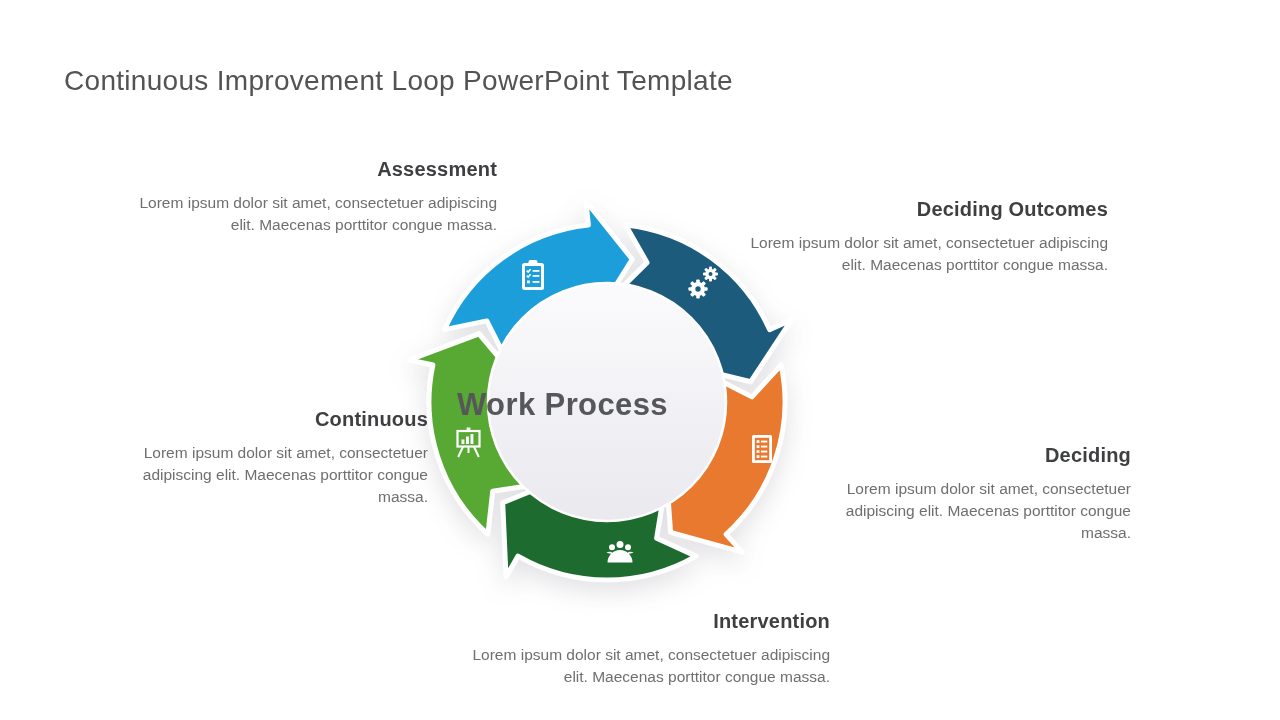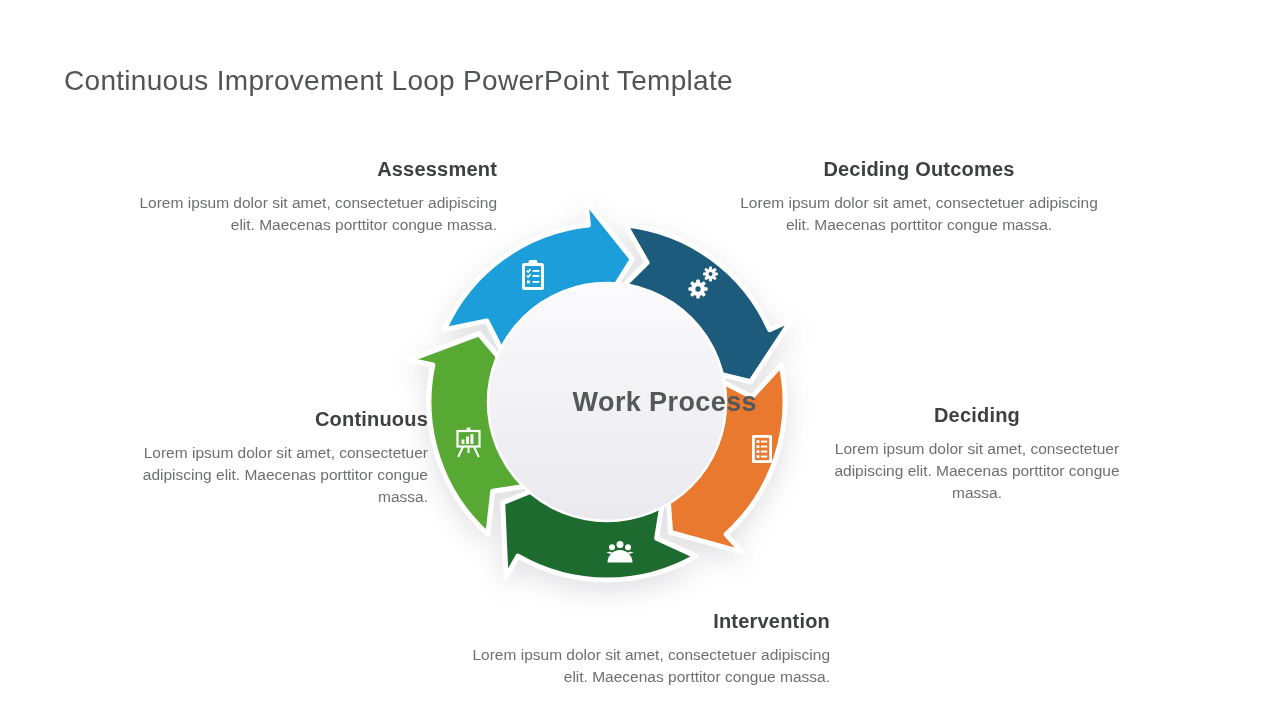--- a/index.html
+++ b/index.html
@@ -12,35 +12,35 @@
     font-size:28px;font-weight:500;color:#525355;letter-spacing:.3px;
   }
   .block{position:absolute;}
   .block .heading{
     margin:0 0 11px 0;font-size:20px;font-weight:700;color:#3e3f41;letter-spacing:.2px;
   }
   .block .body{
     margin:0;font-size:15.5px;line-height:1.42;color:#6e6f71;
   }
   .align-right{text-align:right;}
-  .align-left{text-align:center;}
+  .align-left{text-align:right;margin-top:40px;}
   .align-center{text-align:right;}
   .blk-assessment{right:783px;top:158px;width:375px;}
   .blk-deciding{left:730px;top:158px;width:378px;}
   .blk-planning{left:823px;top:404px;width:308px;}
   .blk-evaluation{right:852px;top:408px;width:312px;}
   .blk-intervention{left:450px;top:610px;width:380px;}
   .diagram{
     position:absolute;left:367px;top:162px;width:480px;height:480px;
     filter:drop-shadow(0 9px 13px rgba(70,70,85,.16));
   }
   .arrow{stroke:#ffffff;stroke-width:5;stroke-linejoin:round;}
   .center-label{
-    position:absolute;left:457px;top:387px;width:300px;text-align:right;
-    font-size:27px;font-weight:700;color:#565759;letter-spacing:.4px;
+    position:absolute;left:457px;top:387px;width:300px;text-align:left;
+    font-size:31px;font-weight:700;color:#565759;letter-spacing:.4px;
   }
   .icon-stroke{stroke:#ffffff;fill:none;}
 </style>
 </head>
 <body>
 
 <h1 class="slide-title">Continuous Improvement Loop PowerPoint Template</h1>
 
 <div class="block blk-assessment align-right">
   <h3 class="heading">Assessment</h3>

